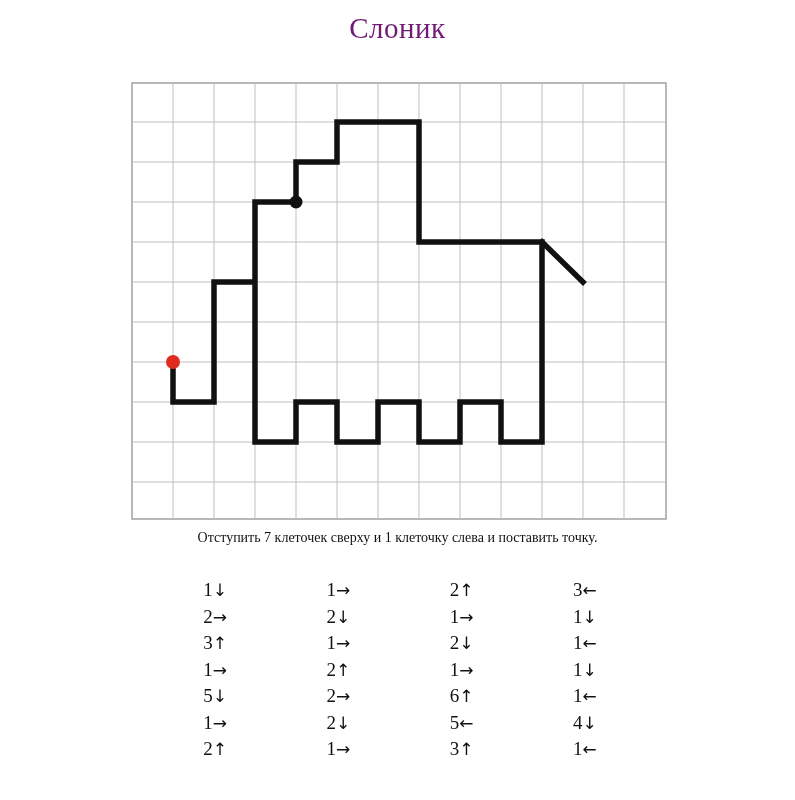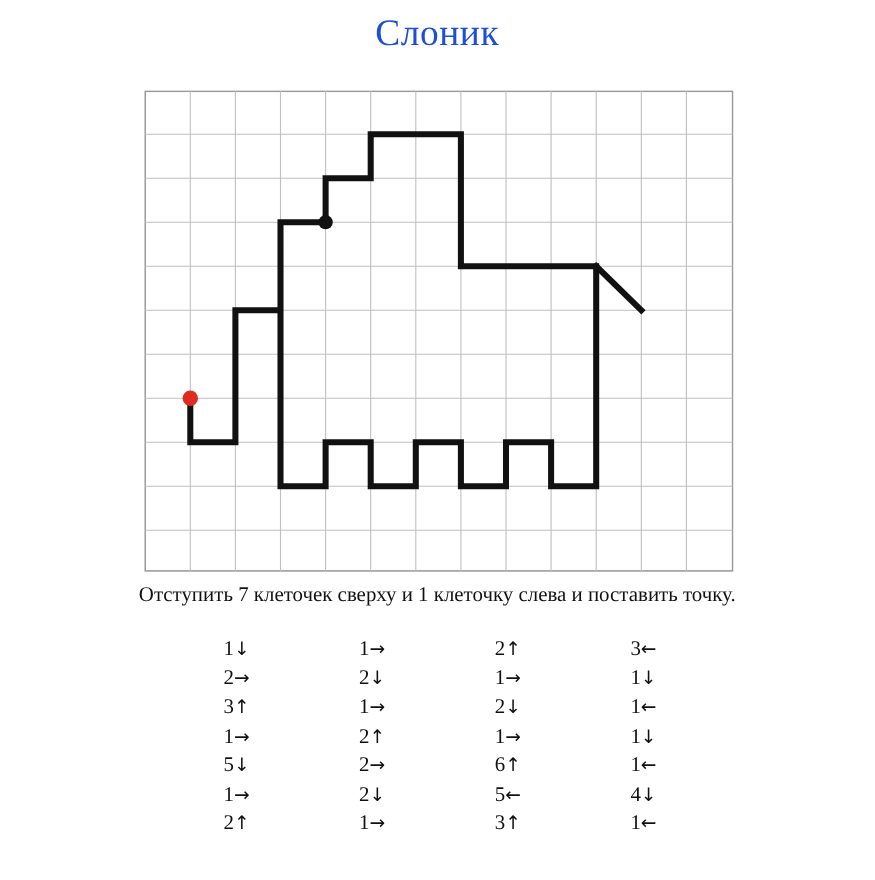--- a/index.html
+++ b/index.html
@@ -15,43 +15,43 @@
     position: relative;
     overflow: hidden;
   }
   .page {
     width: 795px;
     height: 800px;
     position: relative;
   }
   .title {
     text-align: center;
-    font-size: 34px;
+    font-size: 29px;
     font-family: "Liberation Serif", serif;
-    color: #1d4ed8;
+    color: #701a75;
     margin-top: 12px;
     letter-spacing: 0.5px;
   }
   .grid-wrap {
     position: absolute;
     left: 131px;
     top: 70px;
     width: 536px;
     height: 438px;
   }
   .grid-svg {
     display: block;
   }
   .caption {
     position: absolute;
     top: 518px;
     left: 0;
     width: 795px;
     text-align: center;
-    font-size: 19px;
+    font-size: 14px;
     font-family: "Liberation Serif", serif;
     color: #111111;
   }
   .steps {
     position: absolute;
     top: 565px;
     left: 160px;
     width: 480px;
     display: flex;
     justify-content: space-between;

